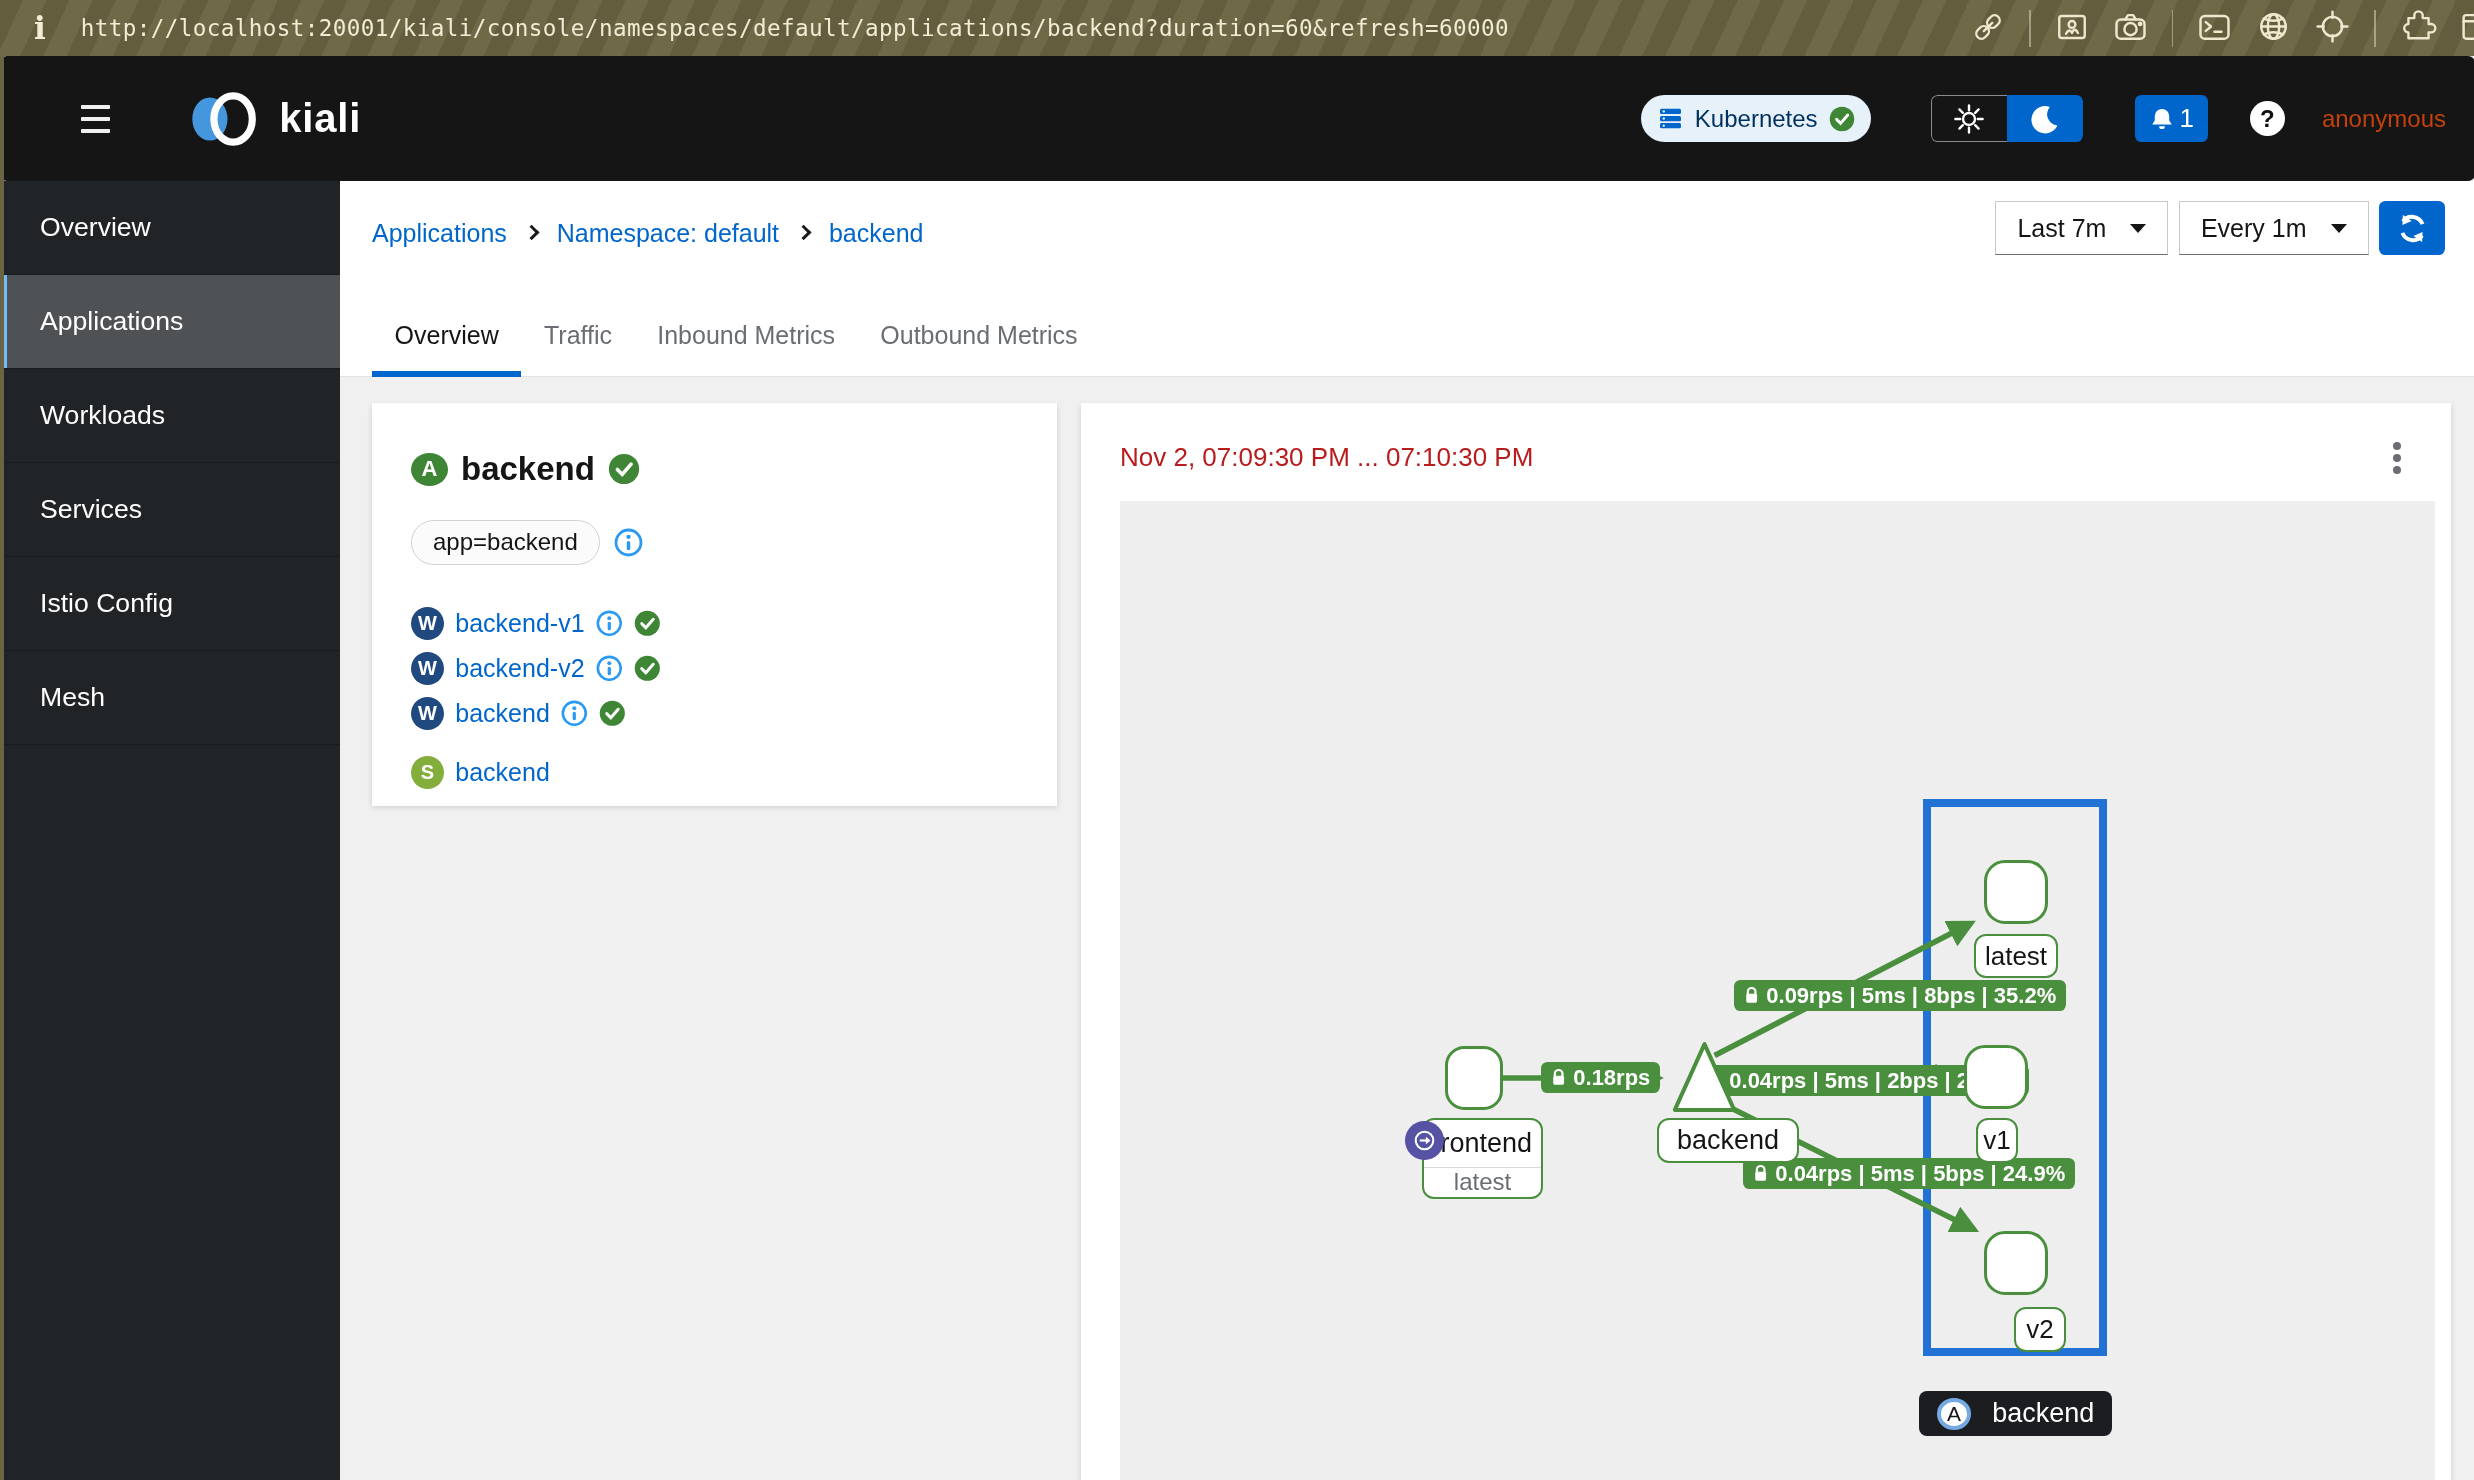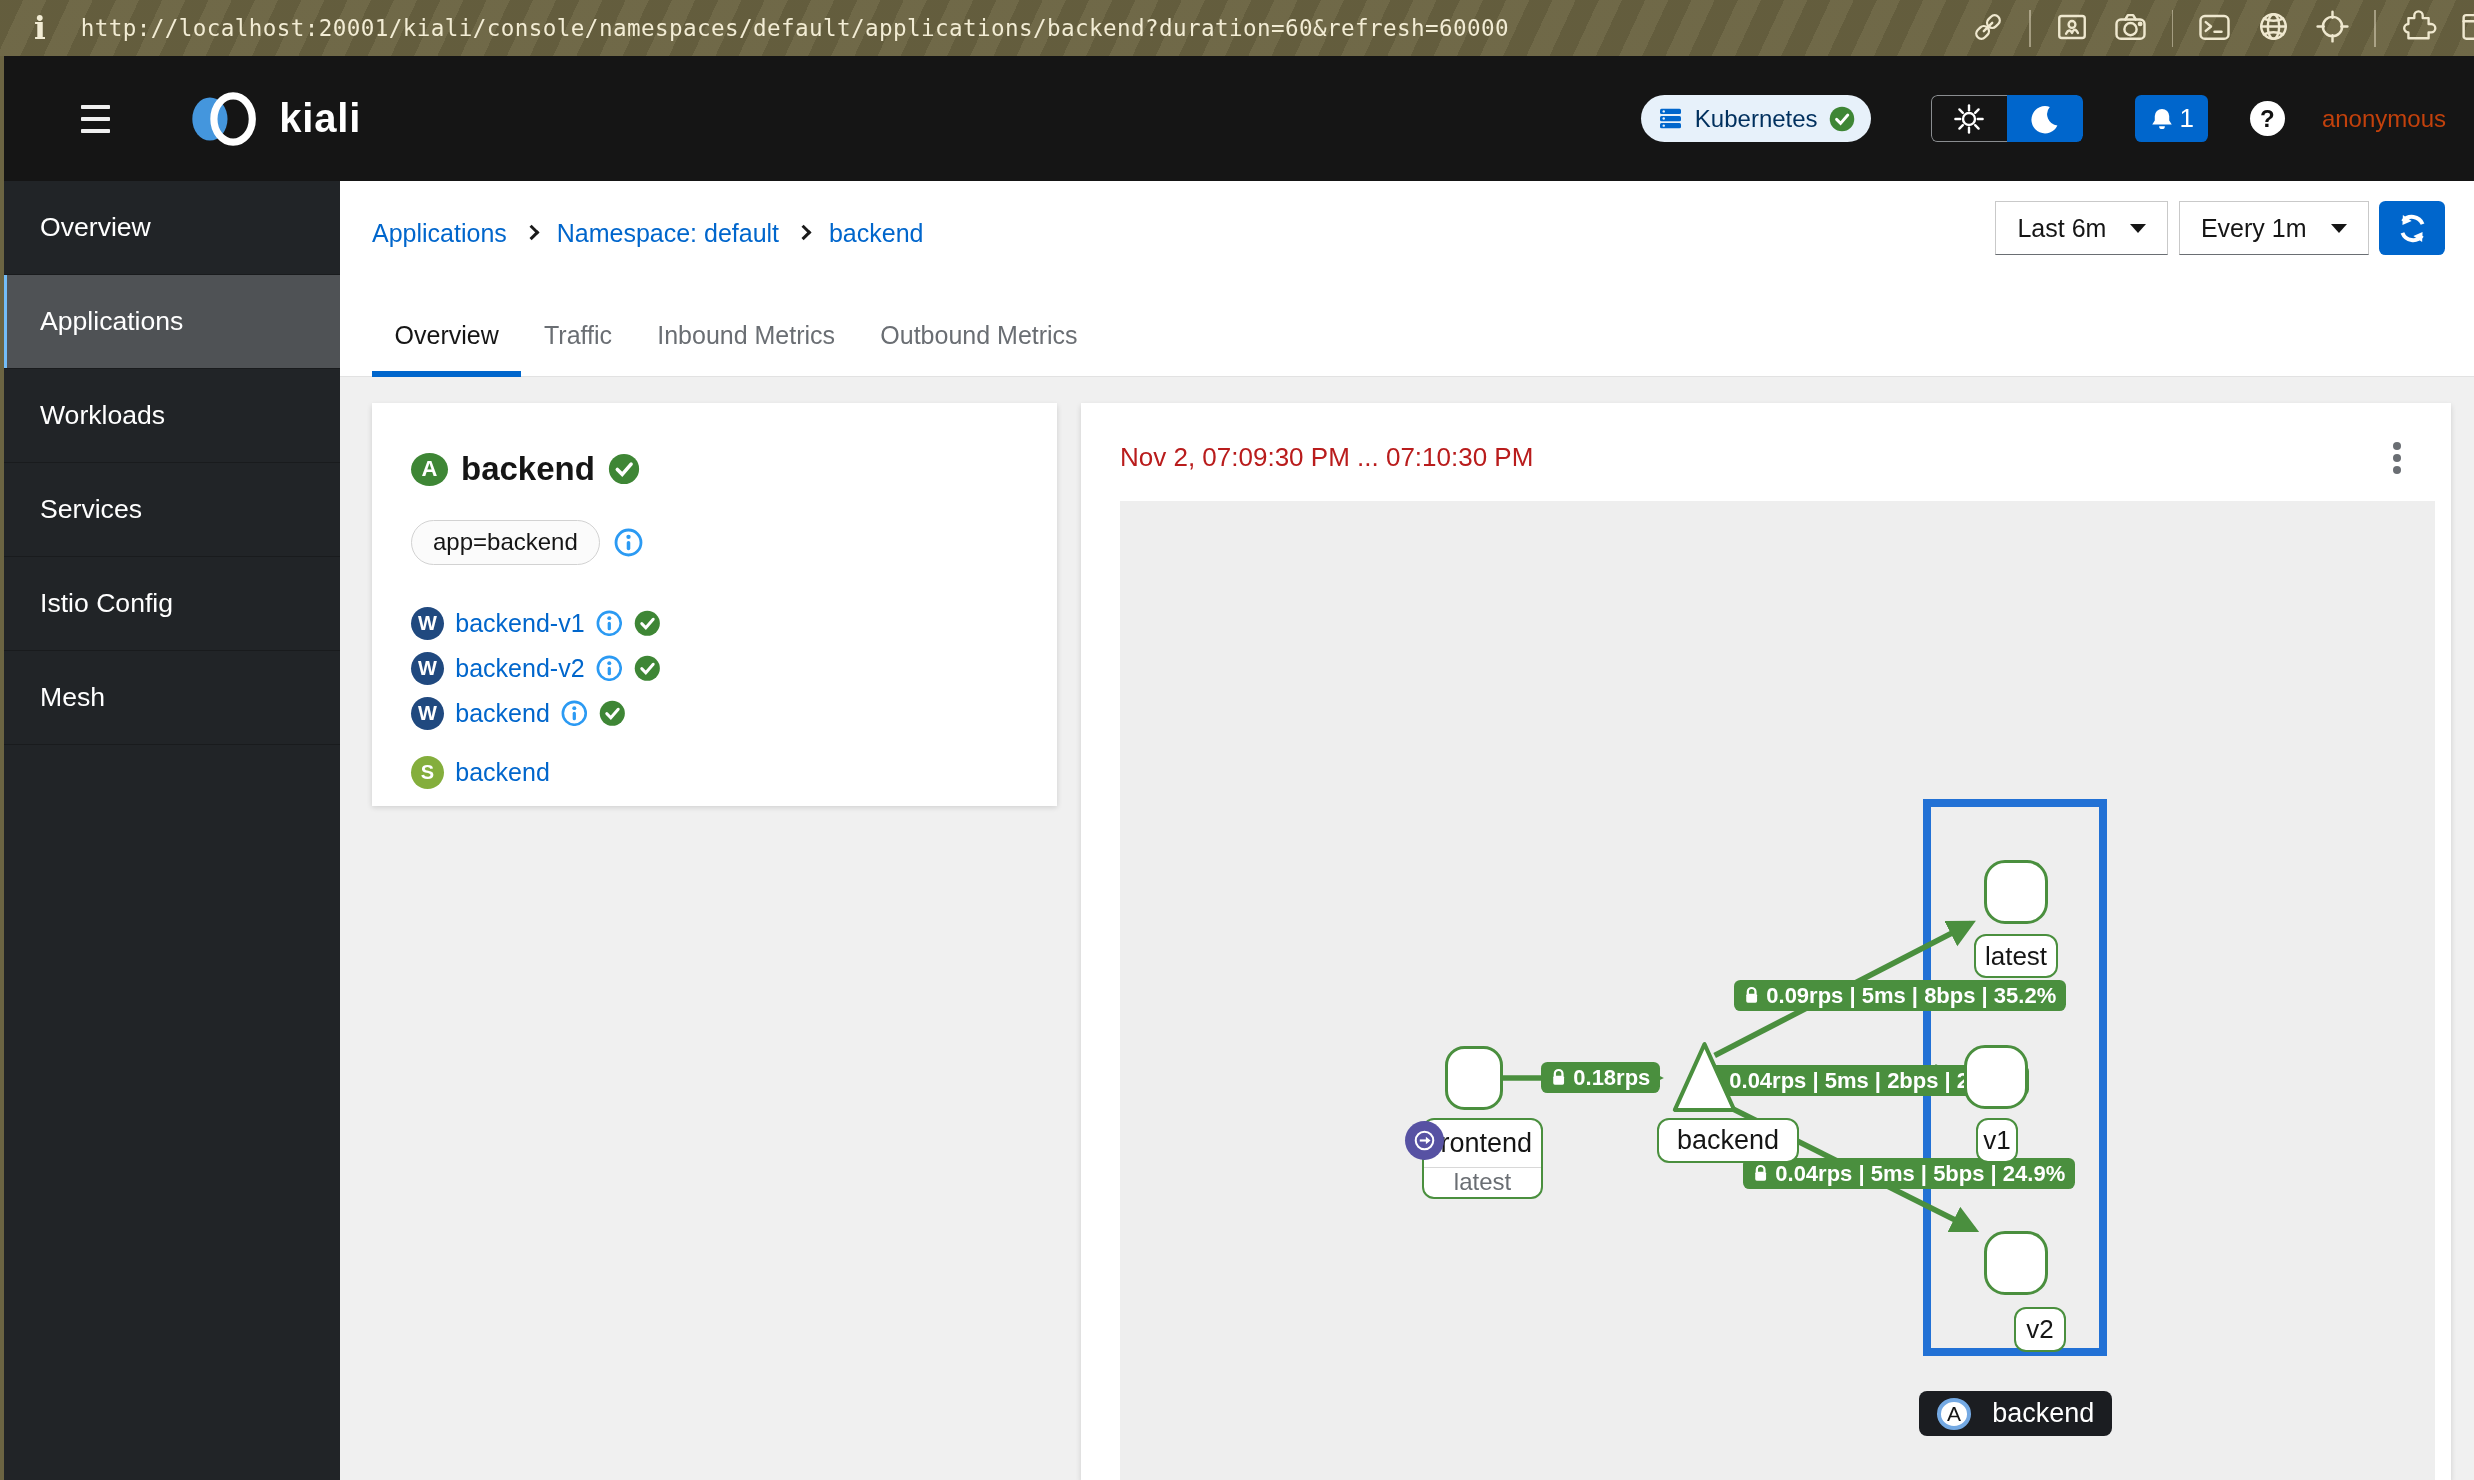--- a/index.html
+++ b/index.html
@@ -16,21 +16,21 @@
     display:flex; align-items:center; color:#f2ecd4;
   }
   .urlbar .iglyph { font-family:"DejaVu Serif", serif; font-weight:bold; font-size:31px; margin-left:34px; }
   .urlbar .url { font-family:"DejaVu Sans Mono", monospace; font-size:22.6px; margin-left:35px; letter-spacing:0.4px; }
   .btoolbar { margin-left:auto; display:flex; align-items:center; gap:24px; padding-right:0; }
   .btoolbar svg { stroke:#efe8cf; fill:none; stroke-width:2.8; stroke-linecap:round; stroke-linejoin:round; }
   .bsep { width:1.6px; height:37px; background:rgba(243,236,213,.45); }
   
   .appheader {
     position:absolute; left:0; top:56px; width:2475px; height:125px;
-    background:#151515; display:flex; align-items:center;
+    background:#151515; display:flex; align-items:center;border-radius:7px;
   }
   .hamburger { margin-left:81px; display:flex; flex-direction:column; gap:8px; cursor:pointer; }
   .hamburger i { display:block; width:29px; height:4px; background:#f0f0f0; border-radius:0.8px; }
   .brand { margin-left:77px; display:flex; align-items:center; gap:11.3px; }
   .brand-text { color:#fff; font-size:40px; font-weight:bold; letter-spacing:0.8px; }
   .hdr-right { margin-left:auto; display:flex; align-items:center; padding-right:29px; }
   .k8s-pill { display:flex; align-items:center; gap:11.3px; background:#e7f1fa; border-radius:24px; height:47px; padding:0 16px; }
   .k8s-pill span { color:#00305e; font-size:24px; font-weight:500; }
   .theme-toggle { display:flex; margin-left:60px; border-radius:6.4px; overflow:hidden; }
   .tt-btn { width:76px; height:47px; display:flex; align-items:center; justify-content:center; }
@@ -275,21 +275,21 @@
   <div class="crumb-row">
     <div class="breadcrumb">
       <a class="crumb">Applications</a>
       <span class="chev"></span>
       <a class="crumb">Namespace: default</a>
       <span class="chev"></span>
       <a class="crumb">backend</a>
     </div>
     <div class="controls">
       <div class="pfselect">
-        <span>Last 6m</span>
+        <span>Last 7m</span>
         <span class="caret-down"></span>
       </div>
       <div class="pfselect">
         <span>Every 1m</span>
         <span class="caret-down"></span>
       </div>
       <div class="refresh-btn">
         <svg width="35" height="35" viewBox="0 0 40 40">
           <g fill="none" stroke="#fff" stroke-width="4.5">
             <path d="M31.5 15 a13 13 0 0 0 -22.5 -3.2"></path>

